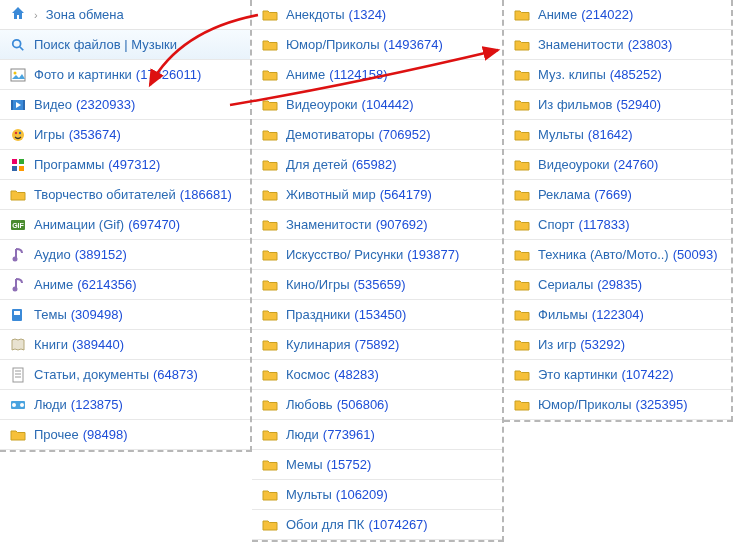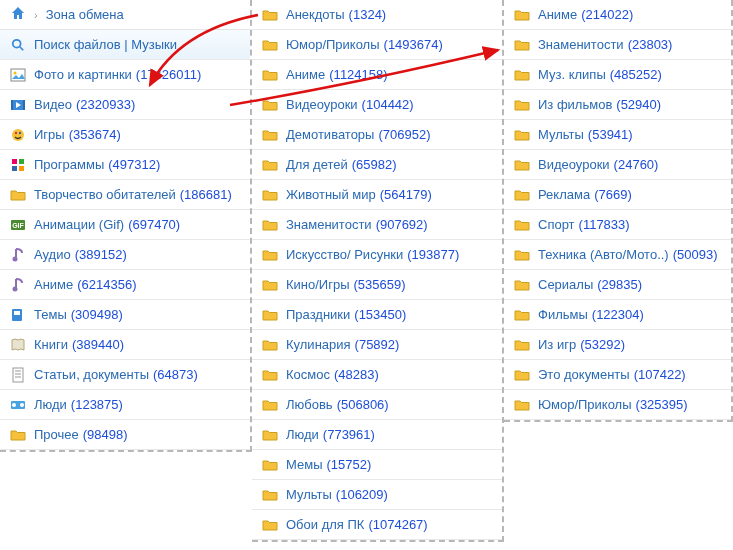--- a/index.html
+++ b/index.html
@@ -449,21 +449,21 @@
           <a href="#" class="label">Из фильмов</a>
           <span class="count">(52940)</span>
         </div>
         <div class="row">
           <span class="icon">
             <svg width="16" height="16" viewBox="0 0 16 16">
               <path d="M1 4 h5 l1.5 1.5 H15 V13 H1 Z" fill="#f6c03a" stroke="#caa020"></path>
             </svg>
           </span>
           <a href="#" class="label">Мульты</a>
-          <span class="count">(53941)</span>
+          <span class="count">(81642)</span>
         </div>
         <div class="row">
           <span class="icon">
             <svg width="16" height="16" viewBox="0 0 16 16">
               <path d="M1 4 h5 l1.5 1.5 H15 V13 H1 Z" fill="#f6c03a" stroke="#caa020"></path>
             </svg>
           </span>
           <a href="#" class="label">Видеоуроки</a>
           <span class="count">(24760)</span>
         </div>
@@ -520,21 +520,21 @@
           </span>
           <a href="#" class="label">Из игр</a>
           <span class="count">(53292)</span>
         </div>
         <div class="row">
           <span class="icon">
             <svg width="16" height="16" viewBox="0 0 16 16">
               <path d="M1 4 h5 l1.5 1.5 H15 V13 H1 Z" fill="#f6c03a" stroke="#caa020"></path>
             </svg>
           </span>
-          <a href="#" class="label">Это документы</a>
+          <a href="#" class="label">Это картинки</a>
           <span class="count">(107422)</span>
         </div>
         <div class="row">
           <span class="icon">
             <svg width="16" height="16" viewBox="0 0 16 16">
               <path d="M1 4 h5 l1.5 1.5 H15 V13 H1 Z" fill="#f6c03a" stroke="#caa020"></path>
             </svg>
           </span>
           <a href="#" class="label">Юмор/Приколы</a>
           <span class="count">(325395)</span>

